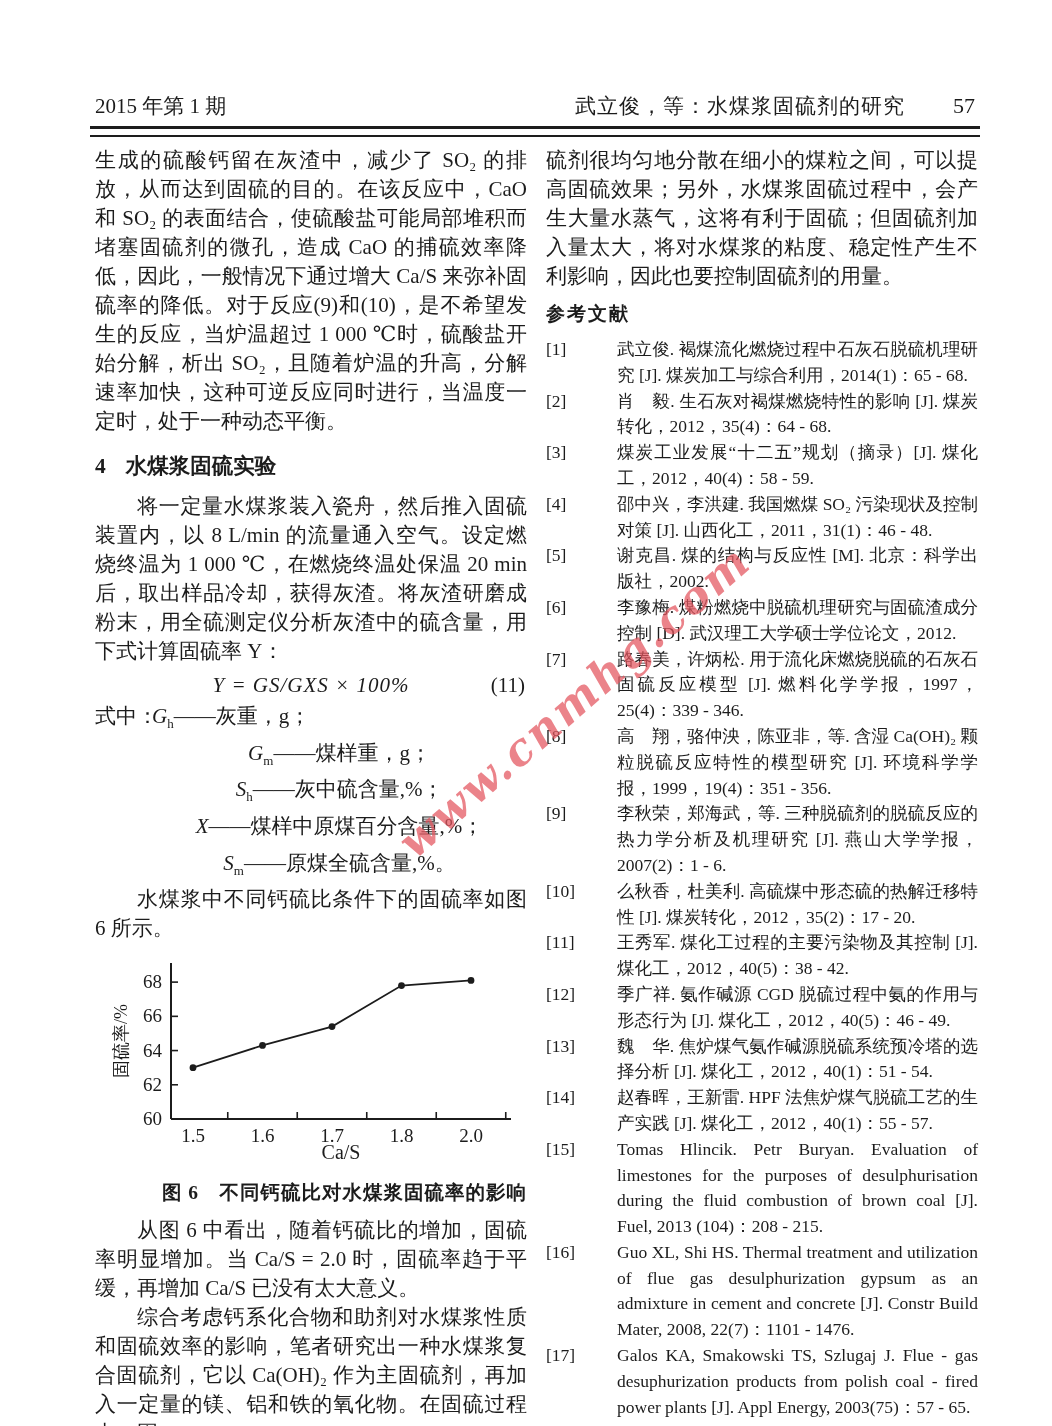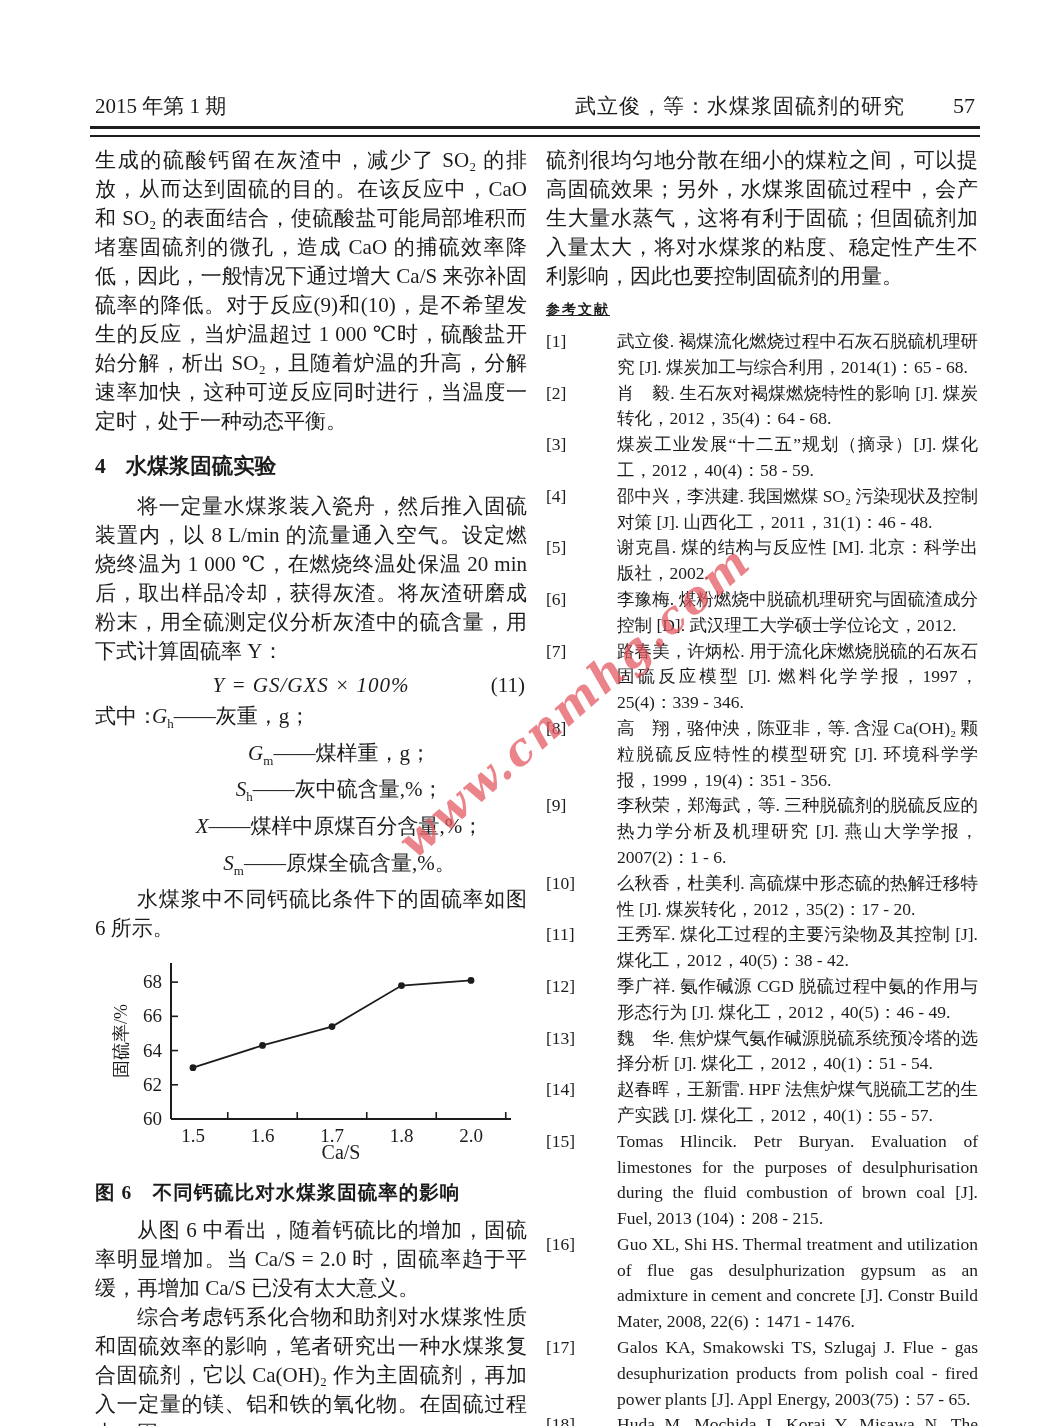--- a/index.html
+++ b/index.html
@@ -32,23 +32,23 @@
   
   .defs{font-size:21px;line-height:28.5px;}
   .def-row{white-space:nowrap;}
   .def-row.cont{padding-left:57px;text-align:center;}
   .def-lead{display:inline-block;width:57px;}
   .def-sym{font-style:italic;}
   .defs sub{font-size:13px;}
   
   .figure{margin-top:8px;}
   .chart-wrap{margin-left:14px;}
-  .fig-caption{text-align:left;font-weight:bold;font-size:19.5px;margin:12px 0 10px 0;letter-spacing:1px;}
-  
-  .refs-head{font-weight:bold;font-size:14px;margin:10px 0 10px 0;letter-spacing:2px;text-decoration:underline;}
+  .fig-caption{text-align:right;font-weight:bold;font-size:19.5px;margin:12px 0 10px 0;letter-spacing:1px;}
+  
+  .refs-head{font-weight:bold;font-size:19px;margin:10px 0 10px 0;letter-spacing:2px;}
   .ref{display:flex;font-size:17.5px;line-height:25.8px;margin:0;}
   .ref-num{width:50px;flex:none;}
   .ref-text{flex:1;text-align:justify;margin-left:21px;}
   
   .watermark{
     position:absolute;left:352px;top:682px;width:430px;text-align:center;
     transform:rotate(-41deg);transform-origin:center;
     font-size:44px;font-style:italic;letter-spacing:3px;font-weight:bold;
     color:rgba(228,86,96,0.72);z-index:6;pointer-events:none;
     font-family:"DejaVu Serif","Liberation Serif",serif;
@@ -208,21 +208,21 @@
     <span class="ref-text">赵春晖，王新雷. HPF 法焦炉煤气脱硫工艺的生产实践 [J]. 煤化工，2012，40(1)：55 - 57.</span>
   </div>
 
   <div class="ref">
     <span class="ref-num">[15]</span>
     <span class="ref-text">Tomas Hlincik. Petr Buryan. Evaluation of limestones for the purposes of desulphurisation during the fluid combustion of brown coal [J]. Fuel, 2013 (104)：208 - 215.</span>
   </div>
 
   <div class="ref">
     <span class="ref-num">[16]</span>
-    <span class="ref-text">Guo XL, Shi HS. Thermal treatment and utilization of flue gas desulphurization gypsum as an admixture in cement and concrete [J]. Constr Build Mater, 2008, 22(6)：1471 - 1476.</span>
+    <span class="ref-text">Guo XL, Shi HS. Thermal treatment and utilization of flue gas desulphurization gypsum as an admixture in cement and concrete [J]. Constr Build Mater, 2008, 22(7)：1101 - 1476.</span>
   </div>
 
   <div class="ref">
     <span class="ref-num">[17]</span>
     <span class="ref-text">Galos KA, Smakowski TS, Szlugaj J. Flue - gas desuphurization products from polish coal - fired power plants [J]. Appl Energy, 2003(75)：57 - 65.</span>
   </div>
 
   <div class="ref">
     <span class="ref-num">[18]</span>
     <span class="ref-text">Huda M, Mochida I, Korai Y, Misawa N. The influence of coal type on in - bed desulphurization in a PFBC demonstration plant [J]. Fuel, 2006(85)：1913 - 1920.</span>

